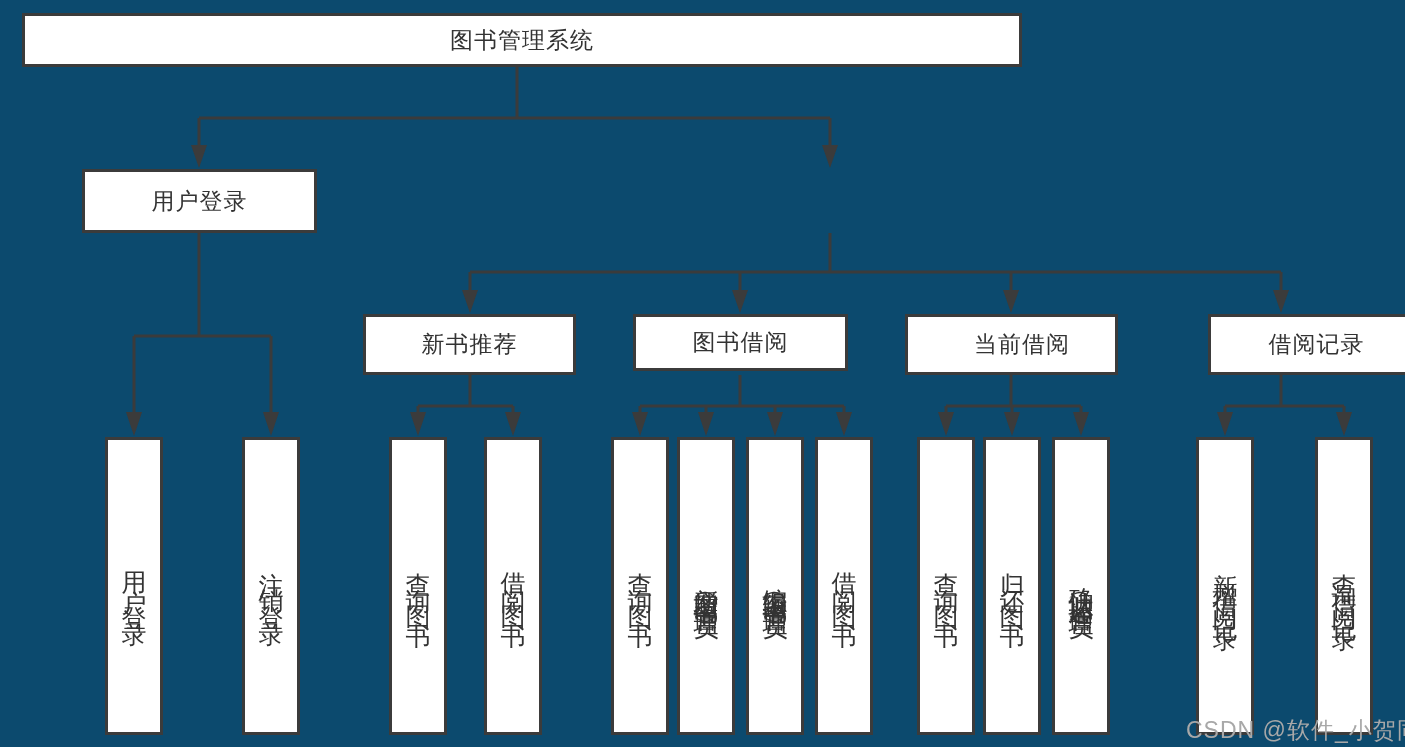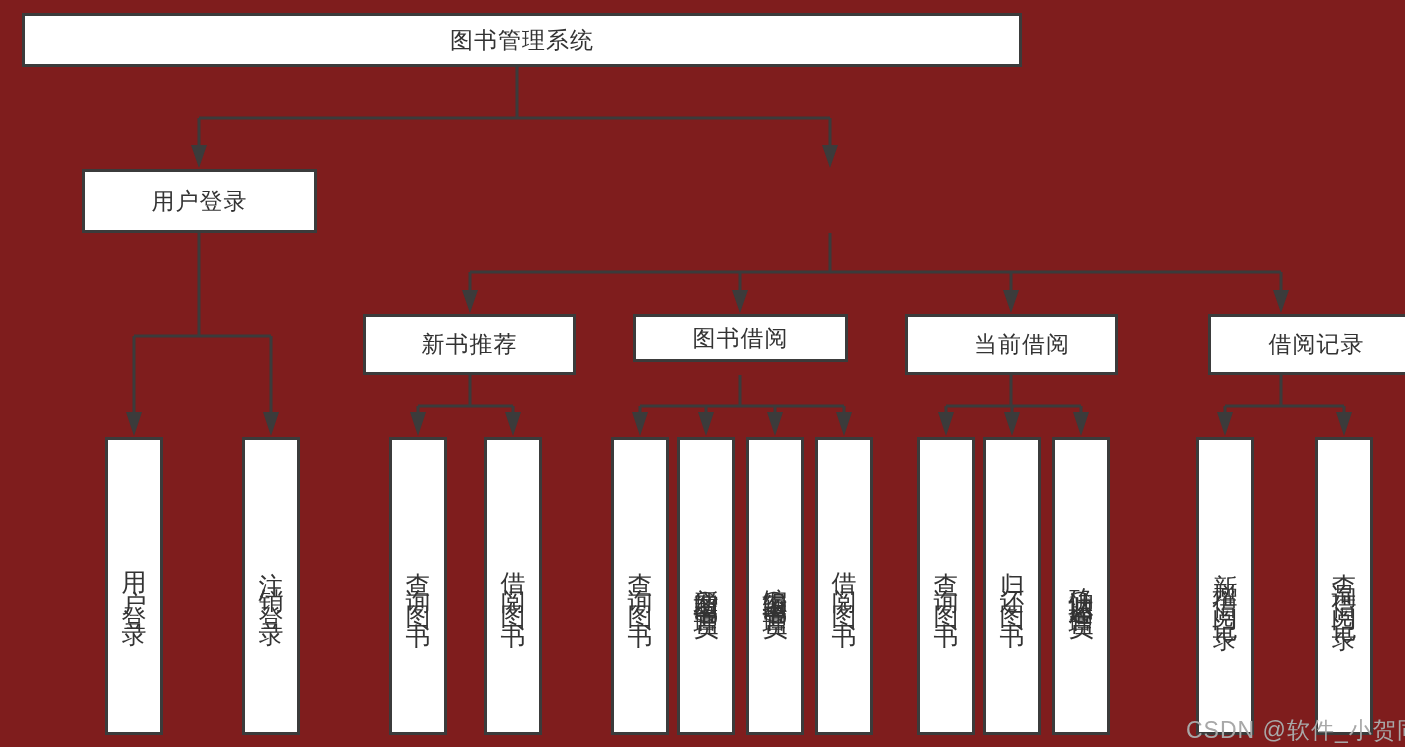--- a/index.html
+++ b/index.html
@@ -1,20 +1,20 @@
 <!DOCTYPE html>
 <html><head>
 <meta charset="utf-8">
 <style>
   html, body { margin: 0; padding: 0; background: #ffffff; }
   .canvas {
     position: relative;
     width: 1405px;
     height: 747px;
-    background: #7f1d1d;
+    background: #0c4a6e;
     font-family: "Liberation Sans", "DejaVu Sans", sans-serif;
     overflow: hidden;
   }
   .connectors {
     position: absolute;
     left: 0; top: 0;
   }
   .connectors path.ln {
     stroke: #3b3b3b;
     stroke-width: 3;
@@ -104,21 +104,21 @@
       <path class="ln" d="M1281 375 V406 M1225 406 H1344 M1225 406 V414 M1344 406 V414"></path>
       <path class="arr" d="M1217 412 H1233 L1225 436 Z M1336 412 H1352 L1344 436 Z"></path>
     </g>
   </svg>
 
   <div class="hbox" style="left:22px; top:13px; width:1000px; height:54px;">图书管理系统</div>
 
   <div class="hbox" style="left:82px; top:169px; width:235px; height:64px;">用户登录</div>
 
   <div class="hbox" style="left:363px; top:314px; width:213px; height:61px;">新书推荐</div>
-  <div class="hbox" style="left:633px; top:314px; width:215px; height:48px;">图书借阅</div>
+  <div class="hbox" style="left:633px; top:314px; width:215px; height:57px;">图书借阅</div>
   <div class="hbox" style="left:905px; top:314px; width:213px; height:61px;padding-left:21px;">当前借阅</div>
   <div class="hbox" style="left:1173px; top:314px; width:217px; height:61px;margin-left:35px;">借阅记录</div>
 
   <div class="leaf" style="left:105px;">
     <span class="vtext ls-a">用户登录</span>
   </div>
   <div class="leaf" style="left:242px;">
     <span class="vtext ls-a">注销登录</span>
   </div>
 

